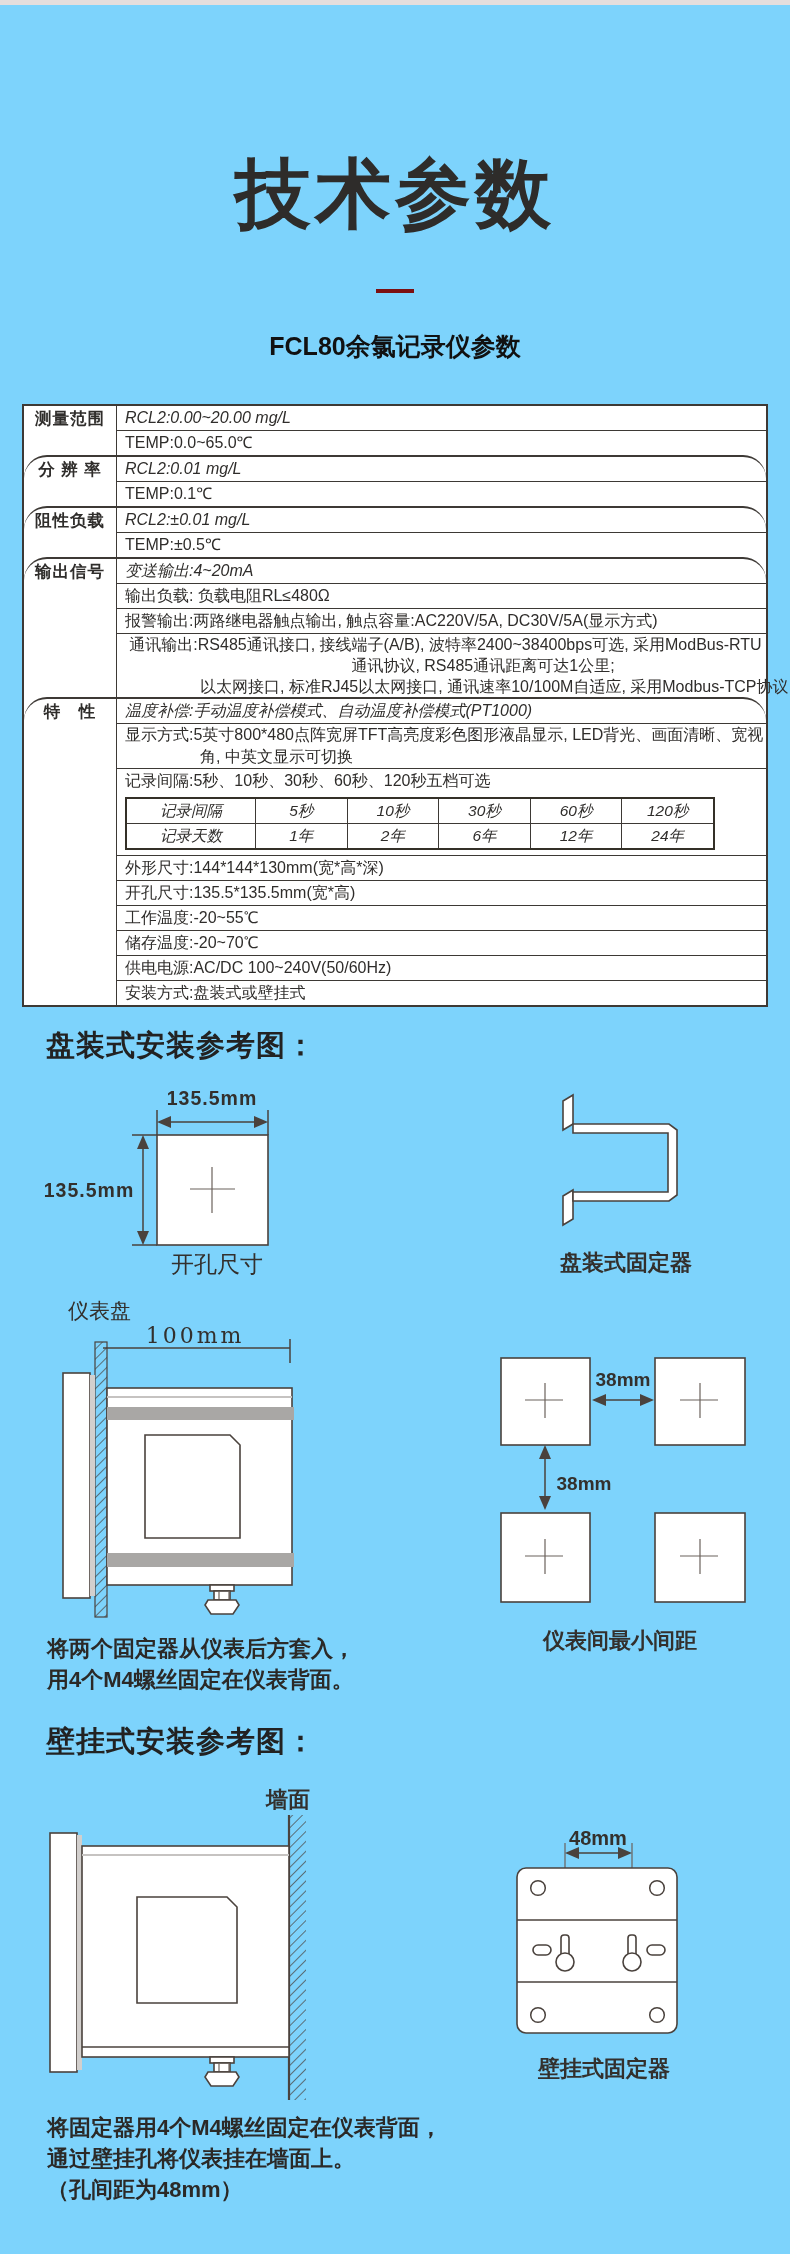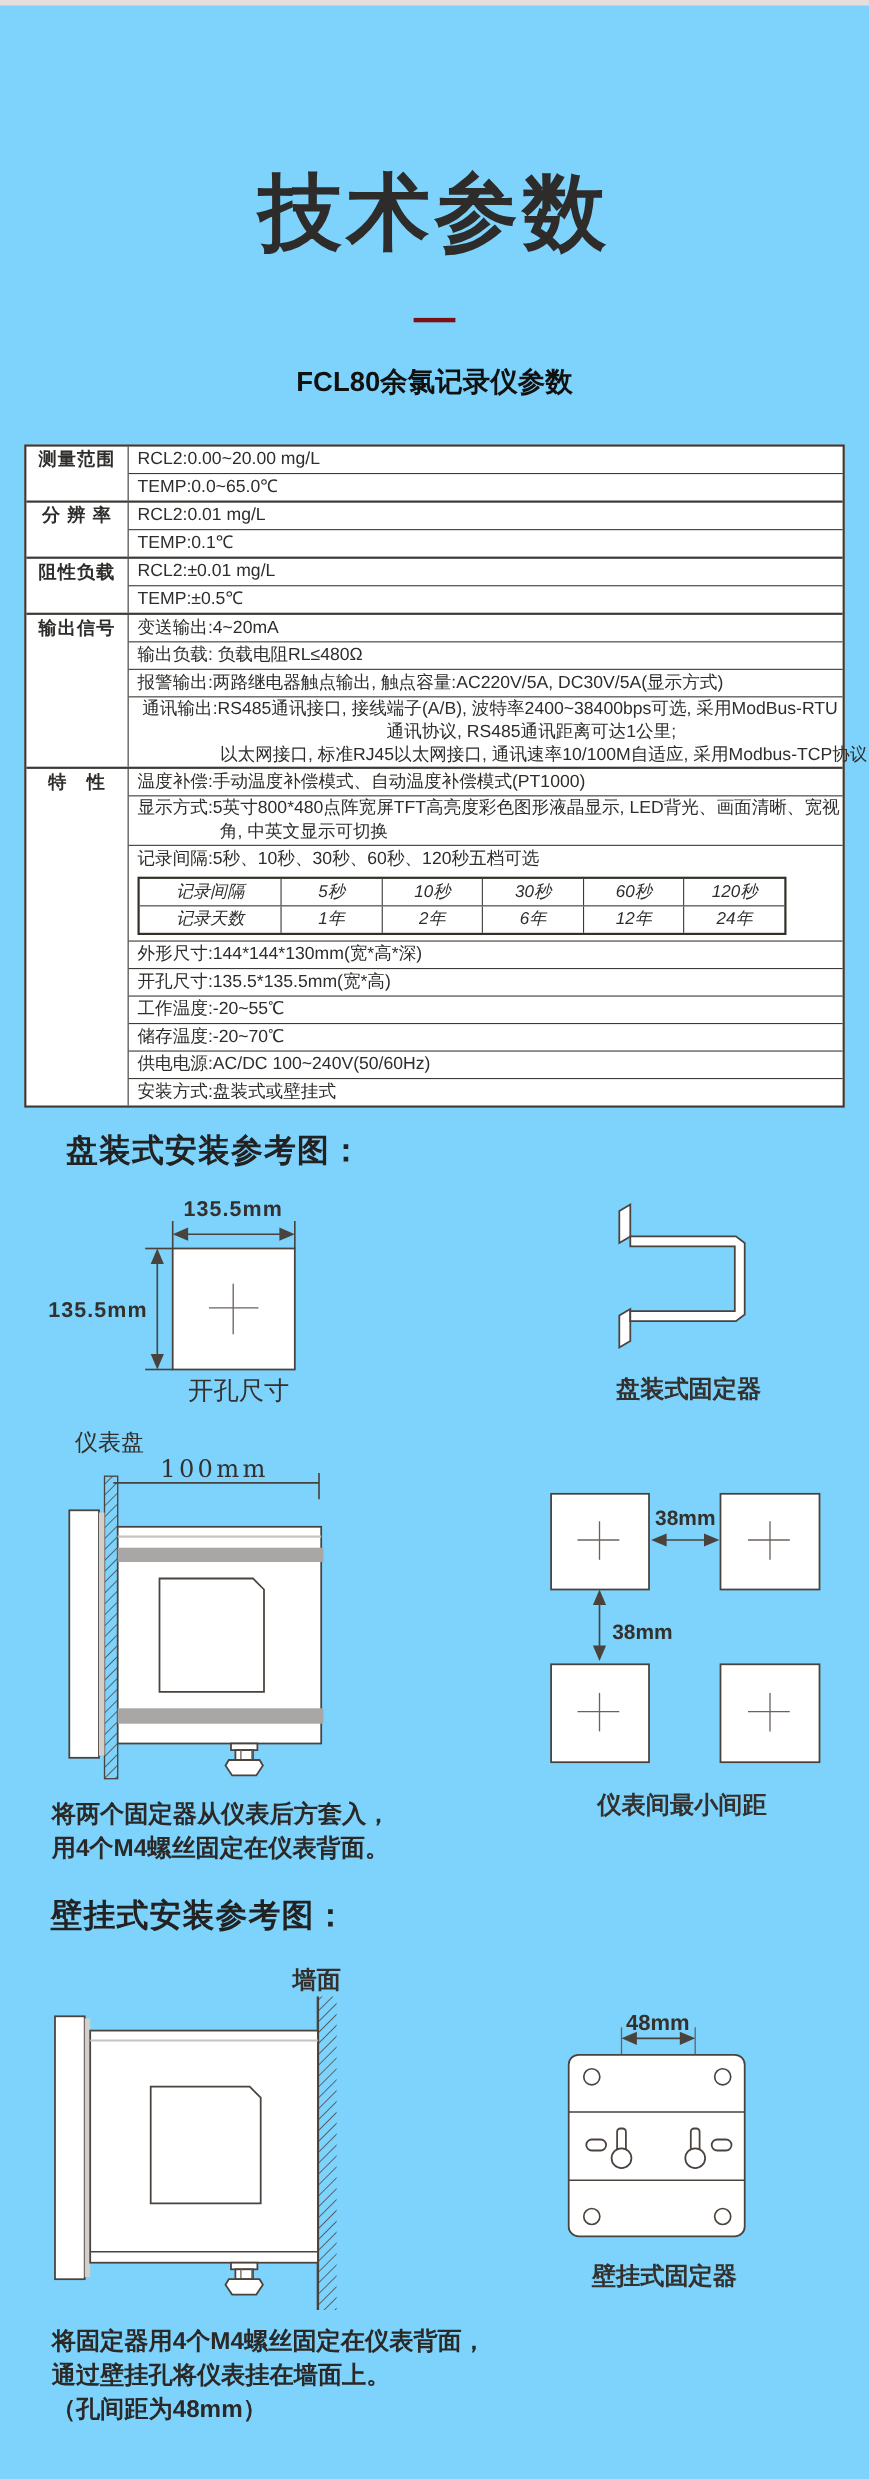--- a/index.html
+++ b/index.html
@@ -14,40 +14,40 @@
   .topbar{position:absolute;left:0;top:0;width:790px;height:5px;background:#e5dedd;}
 
   .big-title{position:absolute;left:0;top:152px;width:790px;text-align:center;
     font-size:76px;font-weight:900;letter-spacing:4px;color:#2e2c2a;line-height:1.1;}
   .divider{position:absolute;left:50%;top:289px;width:38px;height:4px;margin-left:-19px;background:#7c1012;}
   .subtitle{position:absolute;left:0;top:330px;width:790px;text-align:center;
     font-size:25px;font-weight:700;color:#111;}
 
   
   .spec-table{position:absolute;left:22px;top:404px;width:746px;border:2px solid var(--tb);box-sizing:border-box;background:#fff;}
-  .tgroup{display:flex;}
+  .tgroup{display:flex;border-radius:23px;}
   .tgroup + .tgroup{border-top:2px solid var(--tb);}
   .tlabel{flex:0 0 92px;width:92px;border-right:1.5px solid var(--tb);text-align:center;
     font-weight:600;font-size:16.5px;line-height:24px;padding-top:0;letter-spacing:1px;}
   .trows{flex:1;min-width:0;}
   .trow{border-top:1px solid var(--tb);padding-left:8px;line-height:24px;font-size:16px;white-space:nowrap;}
-  .trow:first-child{border-top:none;}
+  .trow:first-child{border-top:none;font-style:italic;}
   .multi3 .rline{line-height:21px;text-align:center;}
   .multi2 .rline{line-height:22px;}
   .cont{padding-left:75px;}
 
   .itable{width:586px;margin:4px 0 5px 8px;border:2.5px solid #343028;box-sizing:content-box;font-style:italic;}
   .itr{display:flex;}
   .itr + .itr{border-top:1px solid var(--tb);}
   .itc{flex:1;text-align:center;line-height:24px;font-size:15.5px;border-left:1px solid var(--tb);white-space:nowrap;}
   .itc:first-child{border-left:none;flex:0 0 128px;}
 
   
   .sec-heading{position:absolute;left:46px;font-size:29px;font-weight:800;color:#222;letter-spacing:1px;}
-  .h-panel{top:1026px;margin-left:14px;}
+  .h-panel{top:1026px;}
   .h-wall{top:1722px;}
   .note{position:absolute;left:47px;font-size:22px;font-weight:600;line-height:31px;color:#2b2927;}
   .note-panel{top:1633px;}
   .note-wall{top:2112px;}
 
   svg{position:absolute;overflow:visible;}
   svg text{font-family:"Liberation Sans",sans-serif;fill:#33302d;}
   .dim{font-size:19.5px;font-weight:600;letter-spacing:1px;}
   .dim2{font-size:19px;font-weight:700;}
   .dimserif{font-family:"DejaVu Serif","Liberation Serif",serif;font-size:22px;letter-spacing:3px;font-weight:500;}

